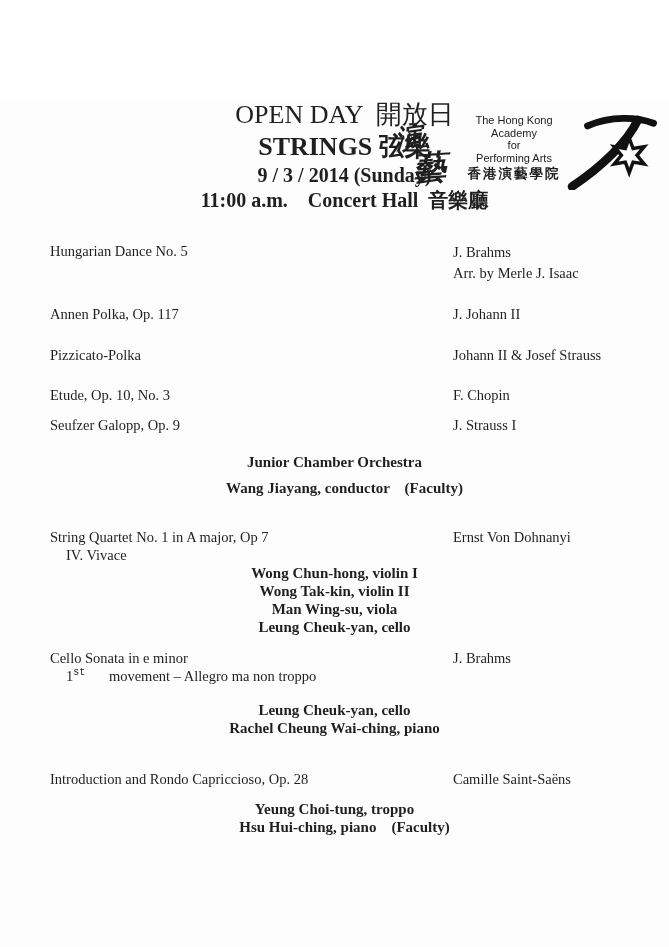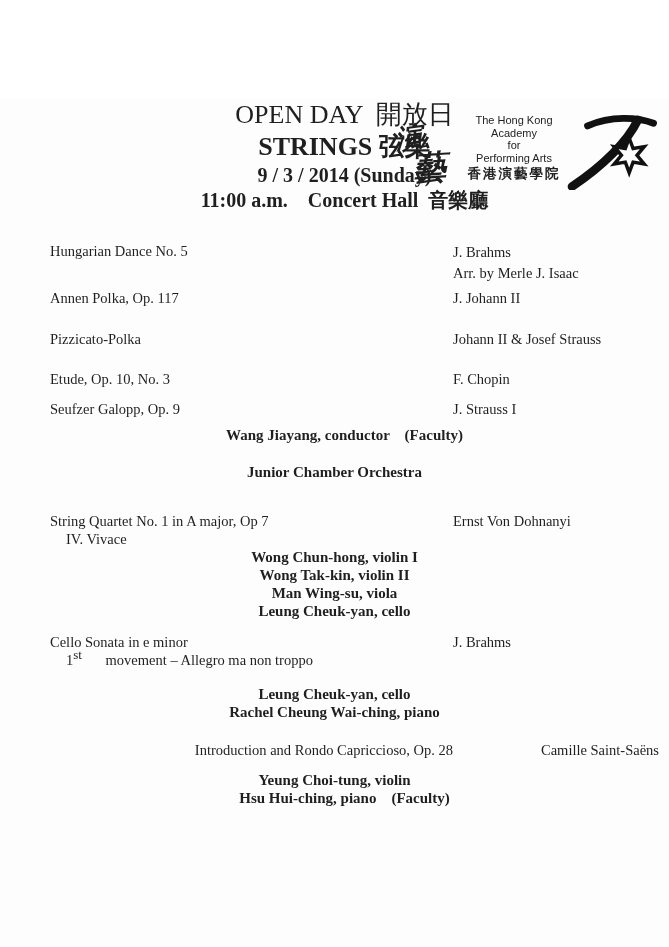--- a/index.html
+++ b/index.html
@@ -89,38 +89,38 @@
     line-height: 25px;
   }
 
   
   .program { margin-top: 29px; font-size: 14.5px; line-height: 18px; }
   .row { display: flex; padding-left: 50px; padding-right: 10px; }
   .piece-cell { width: 403px; }
   .composer-cell { flex: 1; }
   .composer-multi { line-height: 21px; }
   .movement { padding-left: 16px; }
-  sup.ord { font-size: 13px; vertical-align: super; line-height: 0; }
+  sup.ord { font-size: 10px; vertical-align: super; line-height: 0; font-family: Liberation Mono, monospace; }
 
   .centered-bold {
     text-align: center;
     font-weight: bold;
     font-size: 15px;
     line-height: 18px;
   }
-  .mt-21 { margin-top: 5px; }
+  .mt-21 { margin-top: 21px; }
   .mt-23 { margin-top: 23px; }
   .mt-22 { margin-top: 22px; }
   .mt-14 { margin-top: 12px; }
   .mt-19 { margin-top: 19px; }
   .mt-8  { margin-top: 8px; }
   .mt-31 { margin-top: 31px; }
   .mt-13 { margin-top: 13px; }
   .mt-16 { margin-top: 16px; }
-  .mt-33 { margin-top: 20px; text-align: right; }
+  .mt-33 { margin-top: 33px; }
 </style>
 </head>
 <body>
 
 <div class="page">
 
   <div class="logo">
     <div class="logo-calligraphy">
       <span class="logo-char1">演</span>
       <span class="logo-char2">藝</span>
@@ -167,22 +167,22 @@
     <div class="row mt-22">
       <div class="piece-cell">Etude, Op. 10, No. 3</div>
       <div class="composer-cell">F. Chopin</div>
     </div>
 
     <div class="row mt-14">
       <div class="piece-cell">Seufzer Galopp, Op. 9</div>
       <div class="composer-cell">J. Strauss I</div>
     </div>
 
+    <div class="centered-bold mt-19">Junior Chamber Orchestra</div>
     <div class="centered-bold mt-8 pre">Wang Jiayang, conductor    (Faculty)</div>
-    <div class="centered-bold mt-19">Junior Chamber Orchestra</div>
 
     <div class="row mt-31">
       <div class="piece-cell">String Quartet No. 1 in A major, Op 7</div>
       <div class="composer-cell">Ernst Von Dohnanyi</div>
     </div>
     <div class="row">
       <div class="piece-cell movement">IV. Vivace</div>
     </div>
     <div class="centered-bold">Wong Chun-hong, violin I</div>
     <div class="centered-bold">Wong Tak-kin, violin II</div>
@@ -196,17 +196,17 @@
     <div class="row">
       <div class="piece-cell movement"><span>1</span><sup class="ord">st</sup><span class="pre"> movement – Allegro ma non troppo</span></div>
     </div>
     <div class="centered-bold mt-16">Leung Cheuk-yan, cello</div>
     <div class="centered-bold">Rachel Cheung Wai-ching, piano</div>
 
     <div class="row mt-33">
       <div class="piece-cell">Introduction and Rondo Capriccioso, Op. 28</div>
       <div class="composer-cell">Camille Saint-Saëns</div>
     </div>
-    <div class="centered-bold mt-14">Yeung Choi-tung, violin</div>
+    <div class="centered-bold mt-14">Yeung Choi-tung, troppo</div>
     <div class="centered-bold pre">Hsu Hui-ching, piano    (Faculty)</div>
 
   </div>
 </div>
 
 </body></html>

